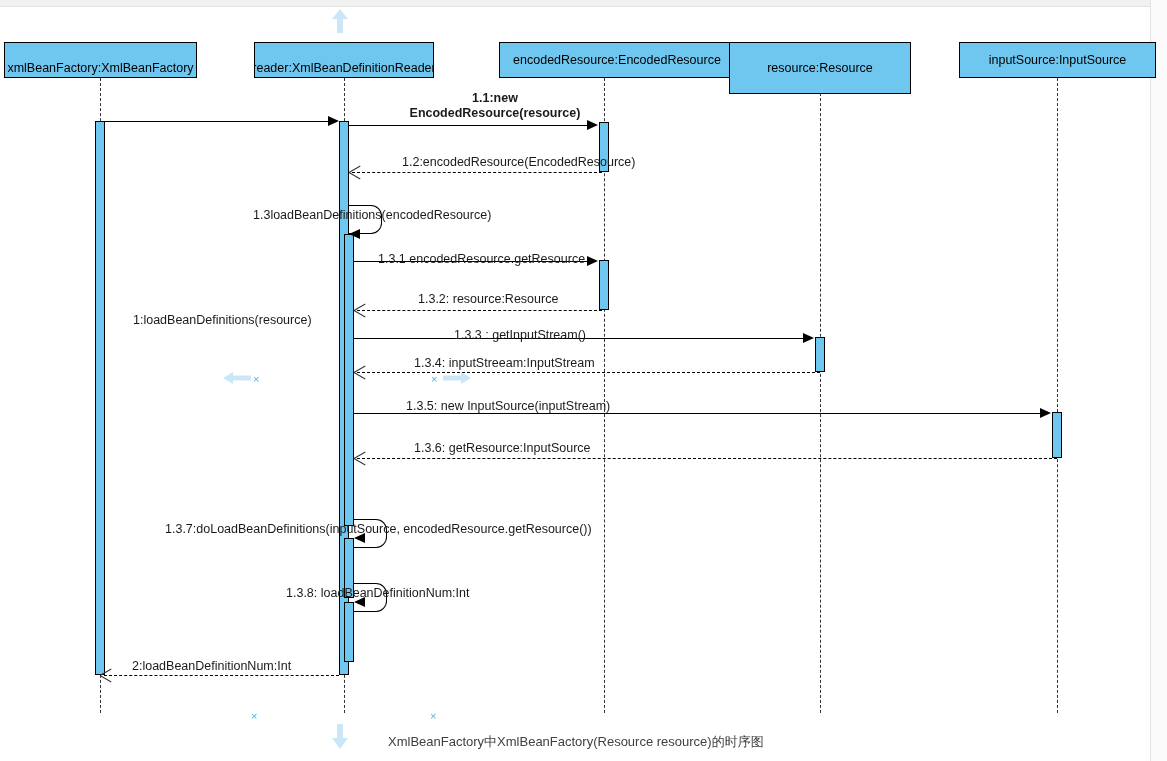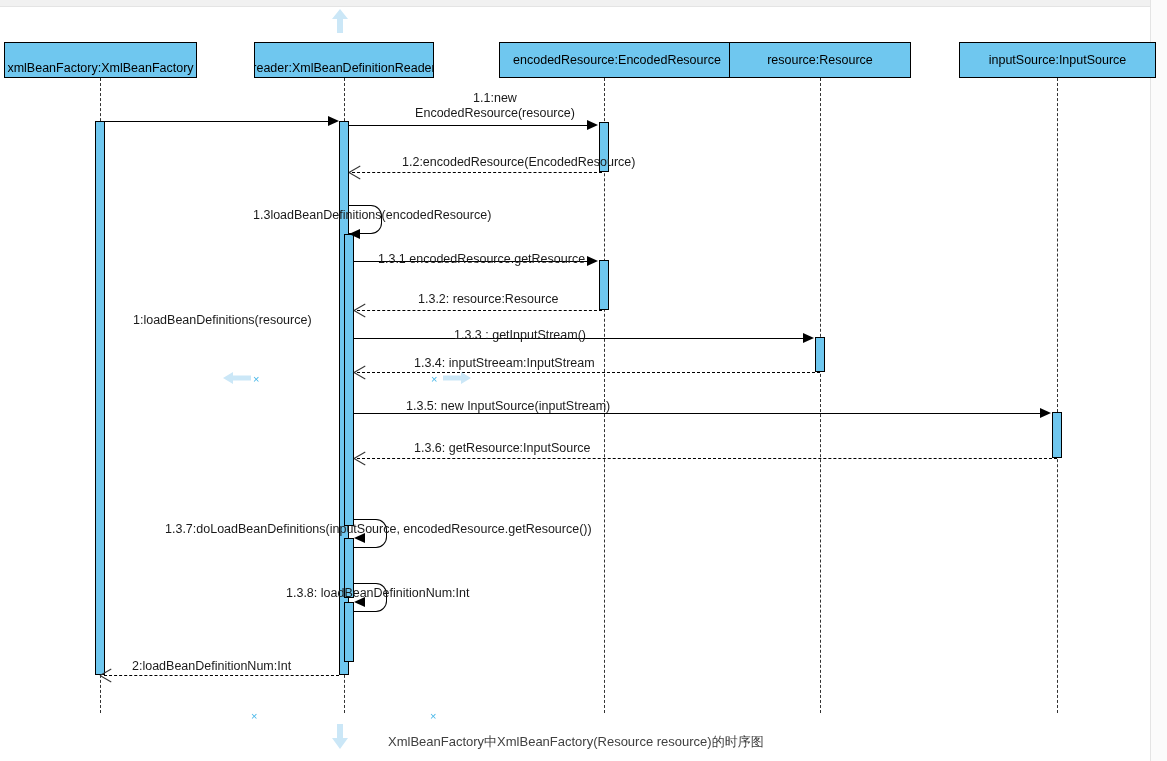--- a/index.html
+++ b/index.html
@@ -94,21 +94,21 @@
   .arrow-open-l::before { left: 0; top: 6px; transform-origin: left center; transform: rotate(-30deg); }
   .arrow-open-l::after  { left: 0; top: 6px; transform-origin: left center; transform: rotate(30deg); }
 
   .msg-label {
     position: absolute;
     font-size: 12.5px;
     line-height: 15px;
     color: #1a1a1a;
     white-space: nowrap;
   }
-  .msg-label.center { text-align: center; }
+  .msg-label.center { text-align: center; font-weight: bold; }
 
   
   .selfmsg {
     position: absolute;
     box-sizing: border-box;
     border: 1px solid #000000;
     border-left: none;
     border-top-right-radius: 11px;
     border-bottom-right-radius: 11px;
   }
@@ -150,21 +150,21 @@
   </div>
 
   <div class="head" style="left:254px; top:42px; width:180px; height:36px;">
     <span>reader:XmlBeanDefinitionReader</span>
   </div>
 
   <div class="head" style="left:499px; top:42px; width:236px; height:36px; align-items:center; padding-top:0;">
     <span>encodedResource:EncodedResource</span>
   </div>
 
-  <div class="head" style="left:729px; top:42px; width:182px; height:36px; align-items:center; padding-top:0;">
+  <div class="head" style="left:729px; top:42px; width:182px; height:52px; align-items:center; padding-top:0;">
     <span>resource:Resource</span>
   </div>
 
   <div class="head" style="left:959px; top:42px; width:197px; height:36px; align-items:center; padding-top:0;">
     <span>inputSource:InputSource</span>
   </div>
 
   <div class="activation" style="left:95px; top:121px; width:10px; height:554px;"></div>
 
   <div class="activation" style="left:339px; top:121px; width:10px; height:554px;"></div>

